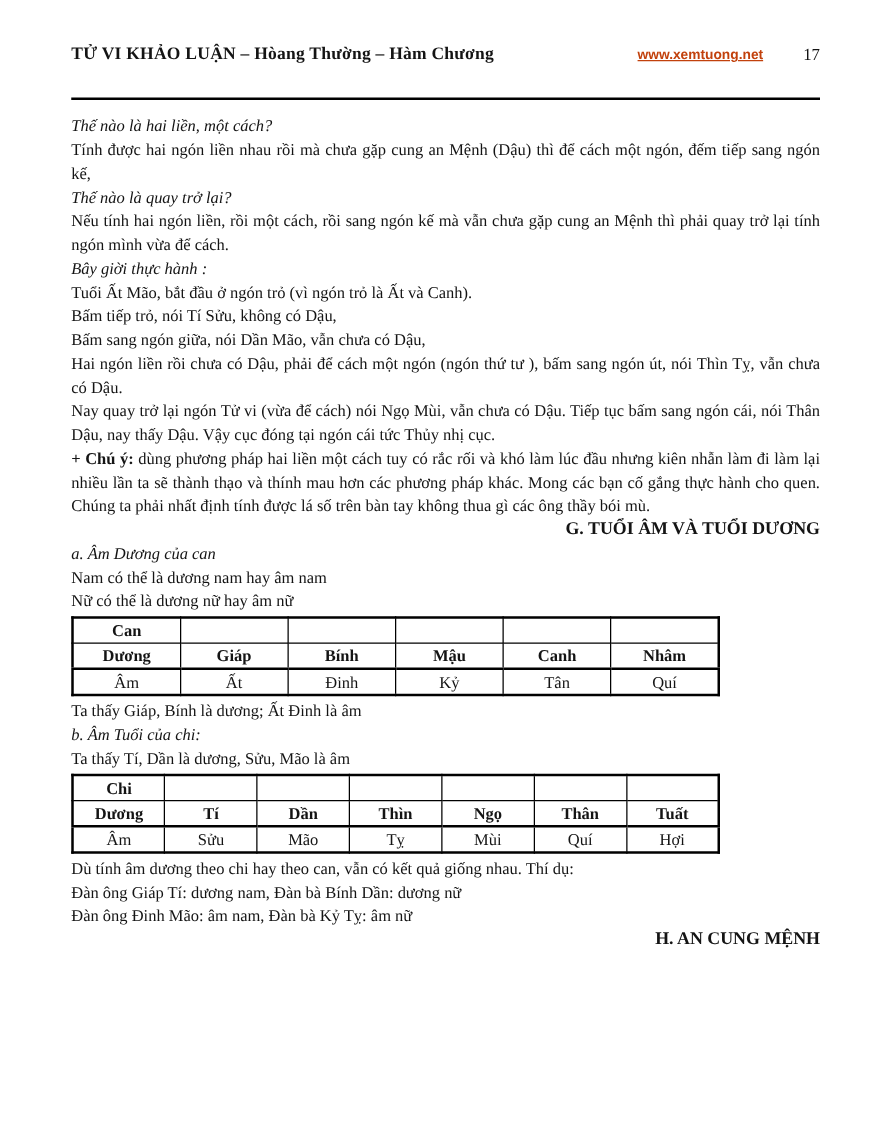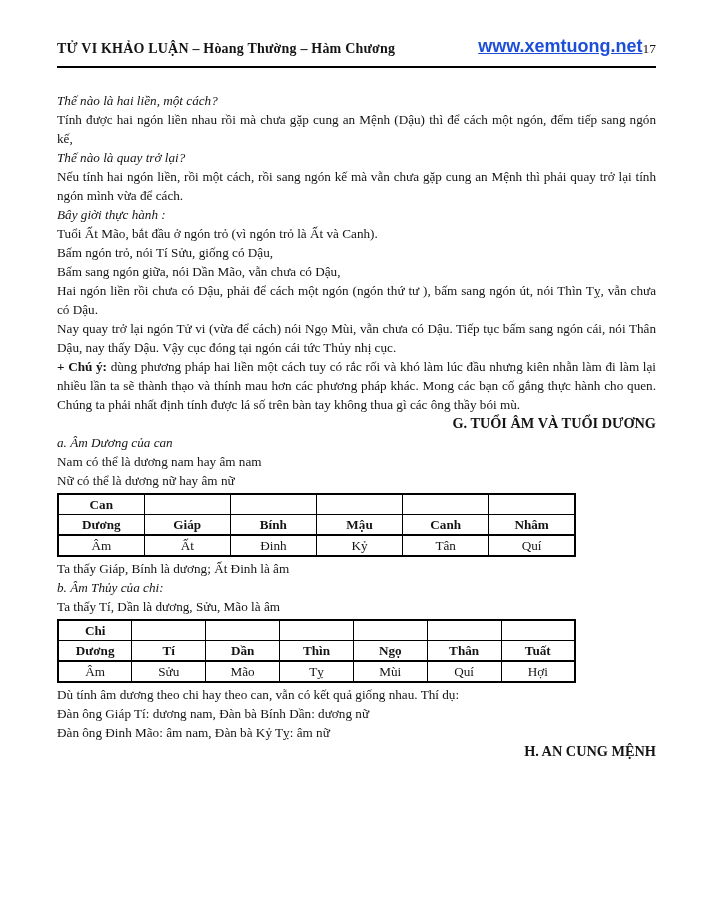--- a/index.html
+++ b/index.html
@@ -8,36 +8,36 @@
     width:705px; height:913px;
     background:#ffffff;
     box-sizing:border-box;
     padding:36px 49px 0 57px;
     font-family:"Liberation Serif", serif;
     color:#141414;
     overflow:hidden;
   }
   
   .header {
-    display:flex; align-items:flex-end;
+    display:flex; align-items:center;
     border-bottom:2px solid #000;
-    padding-bottom:9px;
+    padding-bottom:26px;
   }
   .header-title { font-weight:bold; font-size:14px; letter-spacing:.2px; }
   .header-link {
-    margin-left:auto; 
+    margin-left:auto; margin-right:32px;
     font-family:"Liberation Sans", sans-serif;
-    font-size:18px; font-weight:bold;
-    color:#1d4ed8; text-decoration:underline;
+    font-size:11px; font-weight:bold;
+    color:#c2410c; text-decoration:underline;
     cursor:pointer;
   }
   .header-page { font-size:13.5px; }
   
   .content {
-    margin-top:23px;
+    margin-top:11px;
     font-size:13.2px; line-height:19px;
     text-align:justify;
   }
   .content p { margin:0; }
   .it { font-style:italic; }
   .h { font-weight:bold; font-size:14.3px; text-align:right; }
   .h-g { margin-top:7px; }
   .sub-title { margin-top:14px; }
   
   table.tbl {
@@ -67,21 +67,21 @@
   </div>
 
   <div class="content">
 
     <p class="it">Thế nào là hai liền, một cách?</p>
     <p>Tính được hai ngón liền nhau rồi mà chưa gặp cung an Mệnh (Dậu) thì để cách một ngón, đếm tiếp sang ngón kế,</p>
     <p class="it">Thế nào là quay trở lại?</p>
     <p>Nếu tính hai ngón liền, rồi một cách, rồi sang ngón kế mà vẫn chưa gặp cung an Mệnh thì phải quay trở lại tính ngón mình vừa để cách.</p>
     <p class="it">Bây giời thực hành :</p>
     <p>Tuổi Ất Mão, bắt đầu ở ngón trỏ (vì ngón trỏ là Ất và Canh).</p>
-    <p>Bấm ngón trỏ, nói Tí Sửu, giống có Dậu,</p>
+    <p>Bấm tiếp trỏ, nói Tí Sửu, không có Dậu,</p>
     <p>Bấm sang ngón giữa, nói Dần Mão, vẫn chưa có Dậu,</p>
     <p>Hai ngón liền rồi chưa có Dậu, phải để cách một ngón (ngón thứ tư ), bấm sang ngón út, nói Thìn Tỵ, vẫn chưa có Dậu.</p>
     <p>Nay quay trở lại ngón Tử vi (vừa để cách) nói Ngọ Mùi, vẫn chưa có Dậu. Tiếp tục bấm sang ngón cái, nói Thân Dậu, nay thấy Dậu. Vậy cục đóng tại ngón cái tức Thủy nhị cục.</p>
     <p><b>+ Chú ý:</b><span> dùng phương pháp hai liền một cách tuy có rắc rối và khó làm lúc đầu nhưng kiên nhẫn làm đi làm lại nhiều lần ta sẽ thành thạo và thính mau hơn các phương pháp khác. Mong các bạn cố gắng thực hành cho quen. Chúng ta phải nhất định tính được lá số trên bàn tay không thua gì các ông thầy bói mù.</span></p>
 
     <p class="h h-g">G. TUỔI ÂM VÀ TUỔI DƯƠNG</p>
 
     <p class="it sub-title">a. Âm Dương của can</p>
     <p>Nam có thể là dương nam hay âm nam</p>
     <p>Nữ có thể là dương nữ hay âm nữ</p>
@@ -109,21 +109,21 @@
         <td>Ất</td>
         <td>Đinh</td>
         <td>Kỷ</td>
         <td>Tân</td>
         <td>Quí</td>
       </tr>
     </tbody>
       </table>
     <p>Ta thấy Giáp, Bính là dương; Ất Đinh là âm</p>
 
-    <p class="it sub-title">b. Âm Thủy của chi:</p>
+    <p class="it sub-title">b. Âm Tuổi của chi:</p>
     <p>Ta thấy Tí, Dần là dương, Sửu, Mão là âm</p>
 
     <table class="tbl">
       <tbody>
           <tr>
         <td class="b">Chi</td>
         <td></td>
         <td></td>
         <td></td>
         <td></td>

